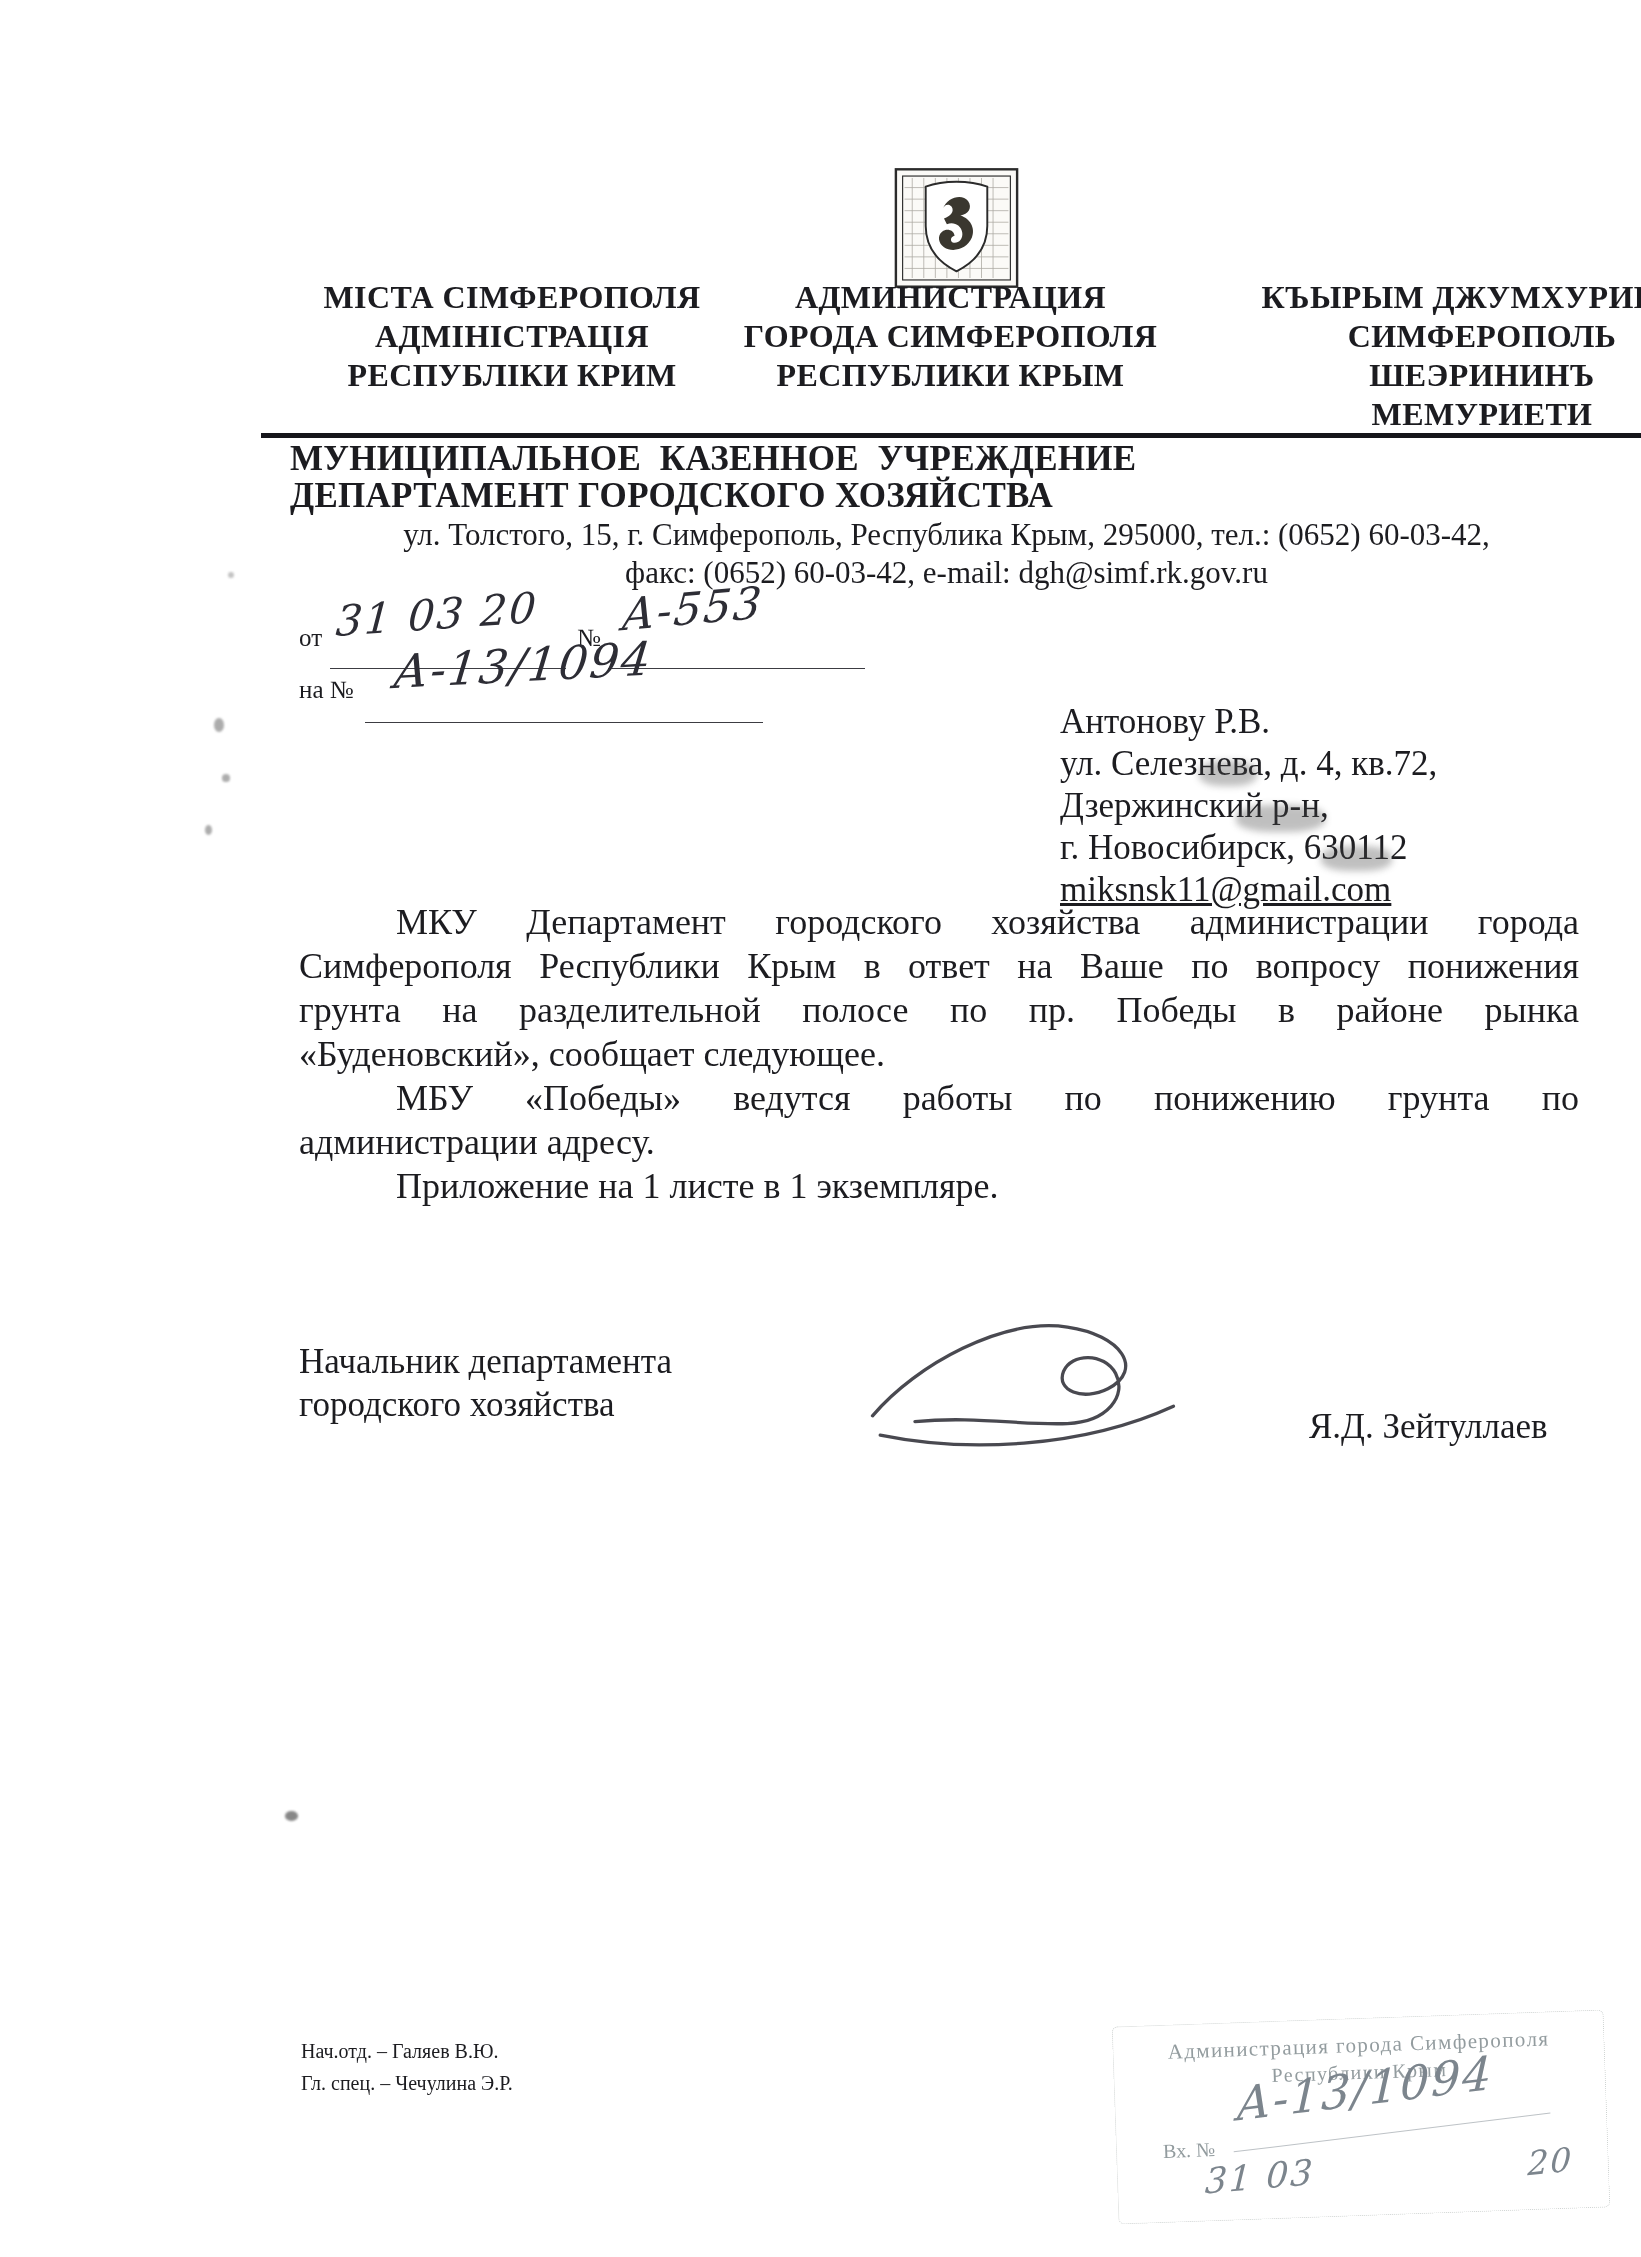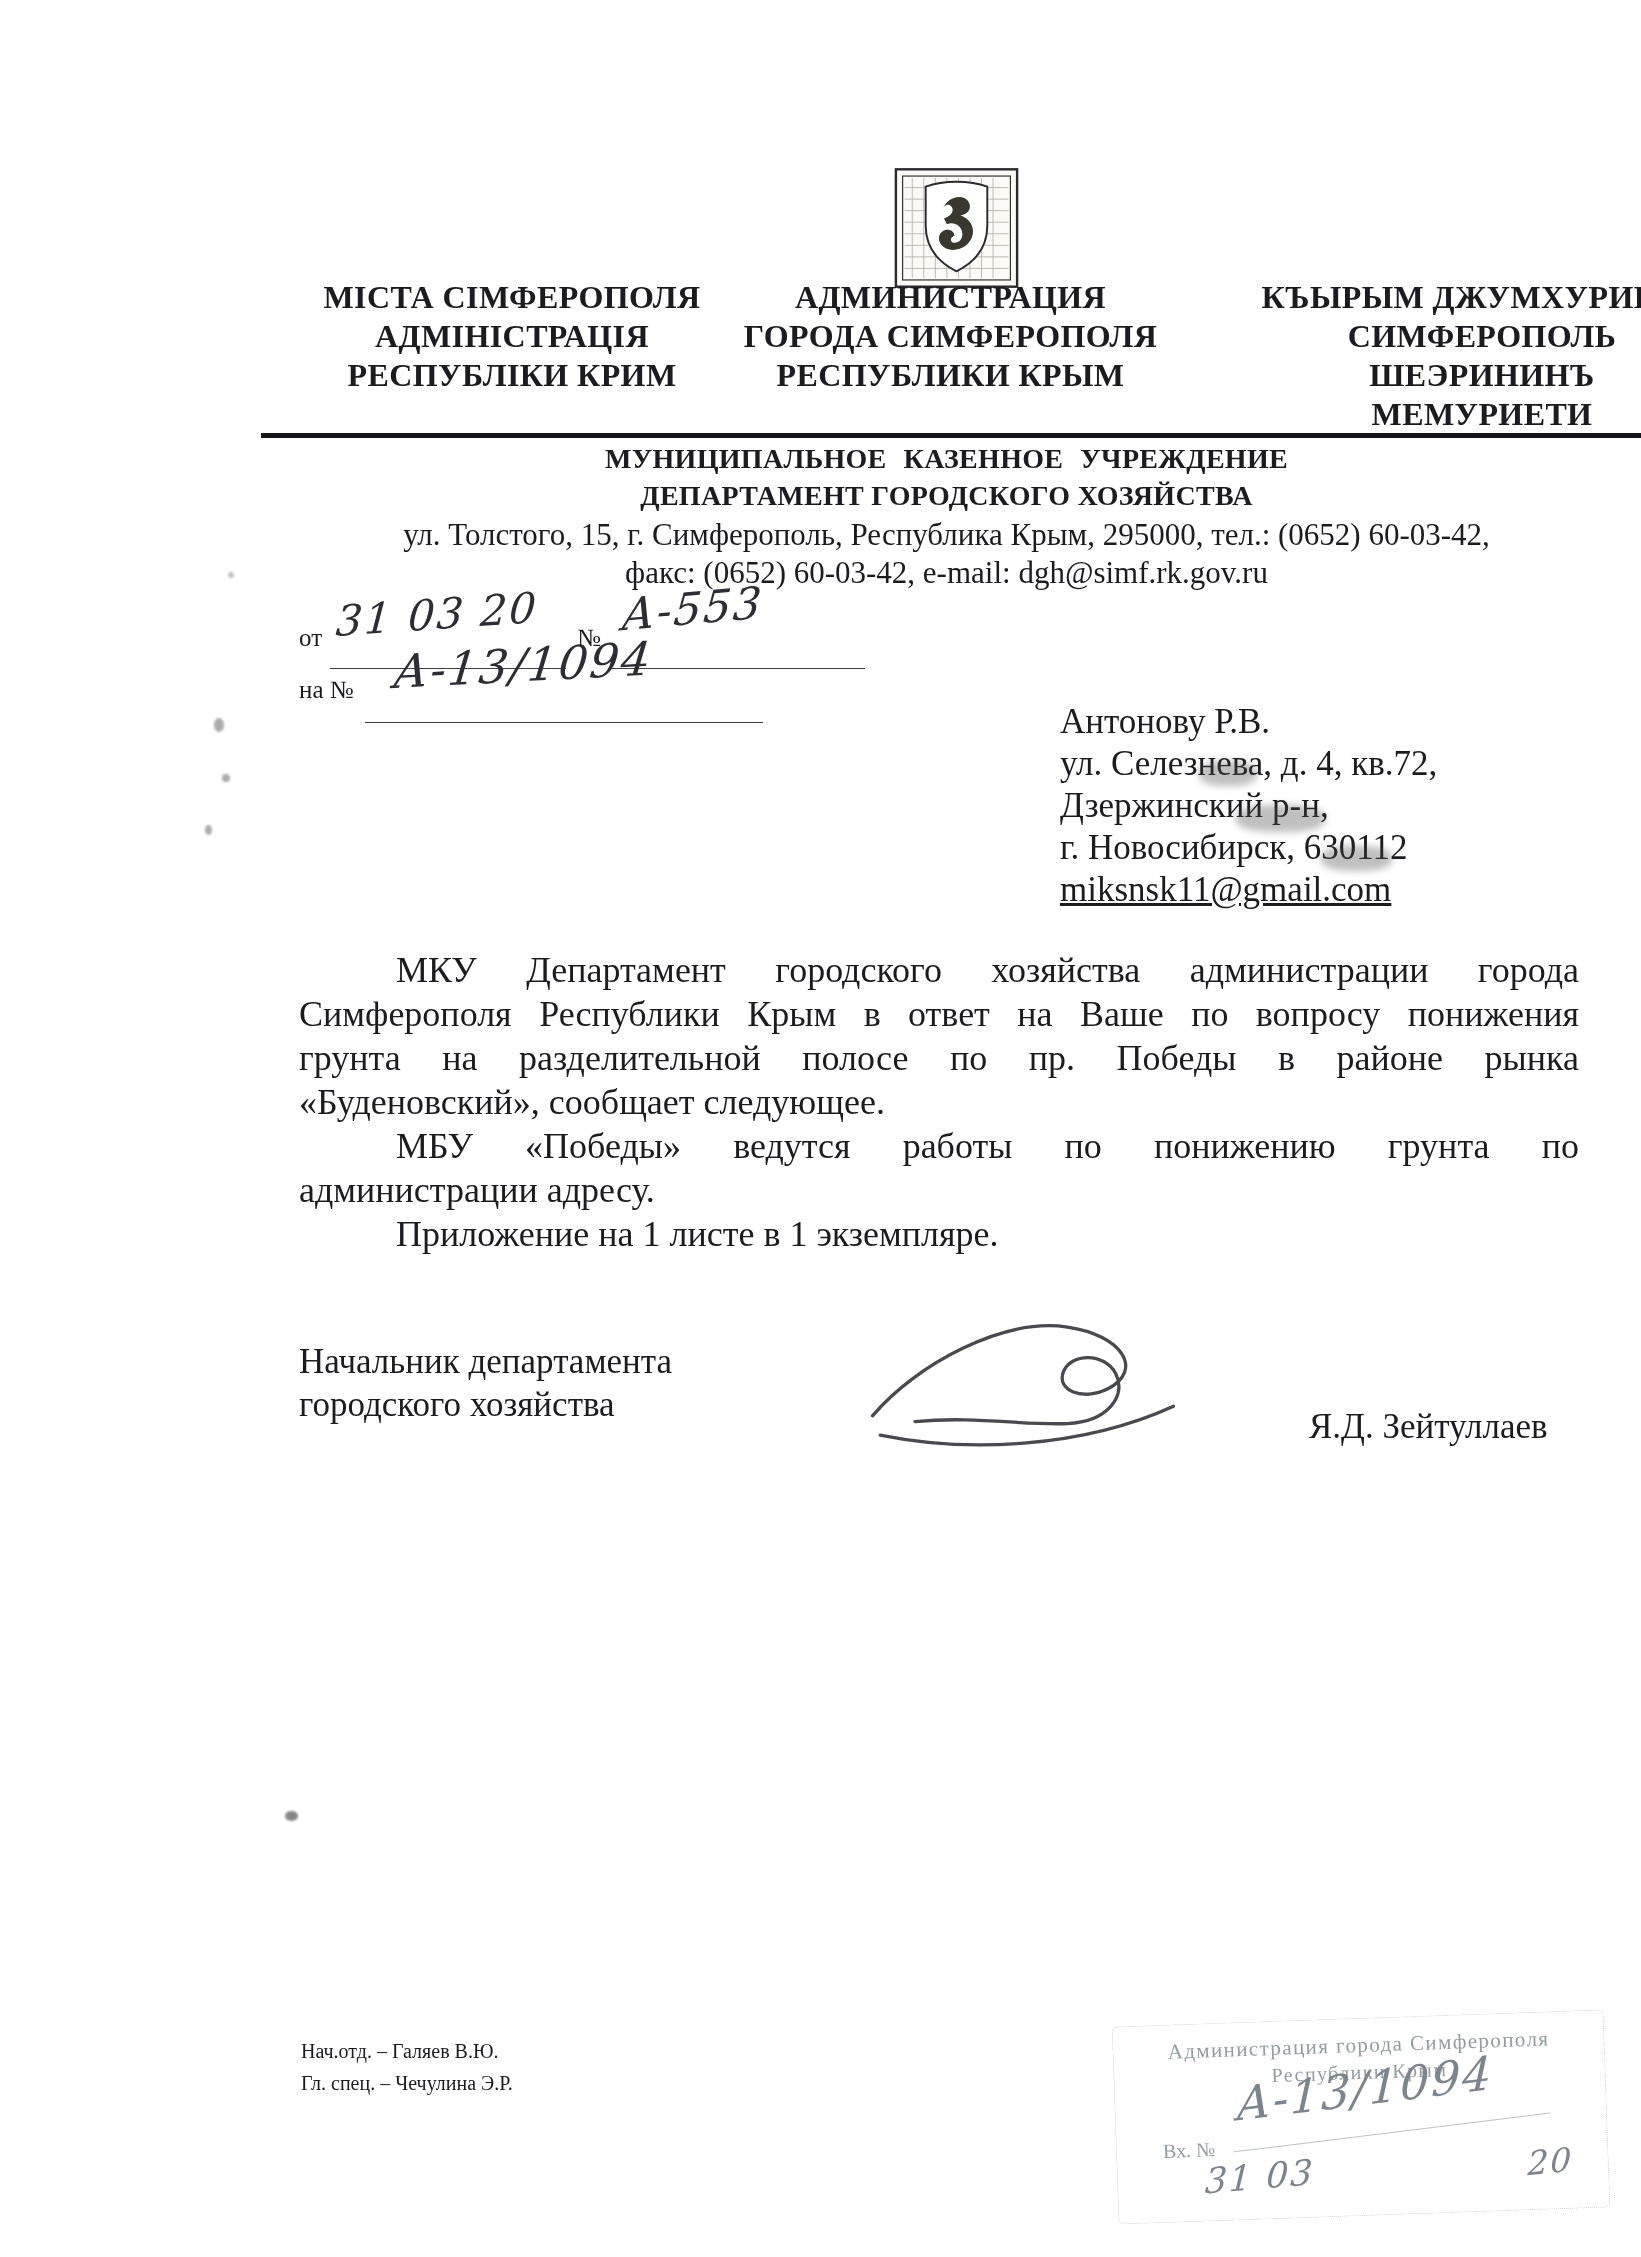--- a/index.html
+++ b/index.html
@@ -6,21 +6,21 @@
   html,body{width:1641px;height:2257px;}
   body{
     background:#ffffff;
     font-family:"Liberation Serif","DejaVu Serif",serif;
     color:#1c1c20;
     position:relative;
     overflow:hidden;
   }
   .abs{position:absolute;}
   .org{font-weight:bold;font-size:32px;line-height:39px;text-align:center;letter-spacing:0.4px;}
-  .inst{font-weight:bold;font-size:28px;line-height:37px;text-align:center;letter-spacing:0.3px;}
+  .inst{font-weight:bold;font-size:35px;line-height:37px;letter-spacing:0.3px;}
   .inst .ws{word-spacing:9.7px;}
   .addr{font-size:31px;line-height:38px;text-align:center;}
   .rule{background:#15151a;height:4.8px;}
   .lbl{font-size:25px;}
   .uline{border-bottom:1.9px solid #3c3c42;height:0;}
   .hand{
     font-family:"DejaVu Serif",serif;font-style:italic;
     color:#2d2d35;white-space:nowrap;letter-spacing:1.9px;
     transform-origin:left center;
   }
@@ -124,21 +124,21 @@
     <div>ул. Селезнева, д. 4, кв.72,</div>
     <div>Дзержинский р-н,</div>
     <div>г. Новосибирск, 630112</div>
     <div class="email">miksnsk11@gmail.com</div>
   </div>
 
   <div class="blotch" style="left:1199px;top:761px;width:58px;height:25px"></div>
   <div class="blotch" style="left:1236px;top:805px;width:89px;height:27px"></div>
   <div class="blotch" style="left:1321px;top:846px;width:71px;height:25px"></div>
 
-  <div class="abs bodytext" style="left:299px;top:948px">
+  <div class="abs bodytext" style="left:299px;top:900px">
     <div class="jline ind">МКУ Департамент городского хозяйства администрации города</div>
     <div class="jline">Симферополя Республики Крым в ответ на Ваше по вопросу понижения</div>
     <div class="jline">грунта на разделительной полосе по пр. Победы в районе рынка</div>
     <div class="pline">«Буденовский», сообщает следующее.</div>
     <div class="jline ind">МБУ «Победы» ведутся работы по понижению грунта по</div>
     <div class="pline">администрации адресу.</div>
     <div class="pline ind">Приложение на 1 листе в 1 экземпляре.</div>
   </div>
 
   <div class="abs sig-pos" style="left:299px;top:1340px;width:541px">

